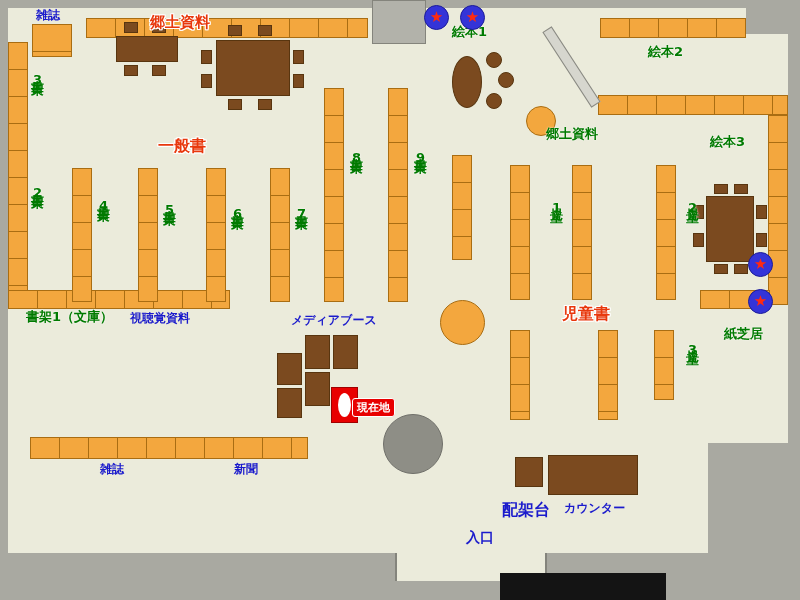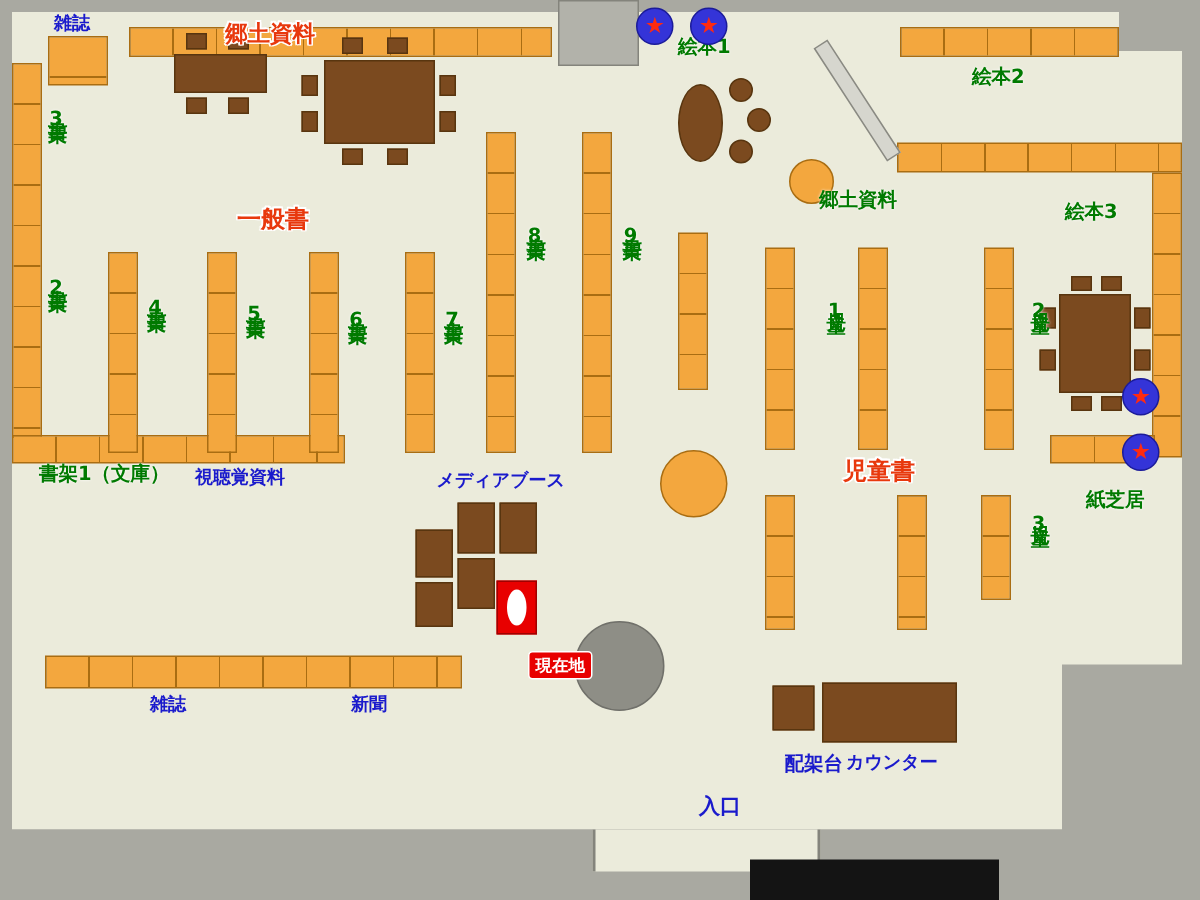--- a/index.html
+++ b/index.html
@@ -134,24 +134,24 @@
   <div class="abs blabel" style="left:291px;top:312px;">メディアブース</div>
   <div class="abs glabel" style="left:452px;top:25px;">絵本1</div>
   <div class="abs glabel" style="left:648px;top:45px;">絵本2</div>
   <div class="abs glabel" style="left:710px;top:135px;">絵本3</div>
   <div class="abs glabel" style="left:546px;top:127px;">郷土資料</div>
   <div class="abs glabel vlabel" style="left:548px;top:198px;">児童1</div>
   <div class="abs glabel vlabel" style="left:684px;top:198px;">児童2</div>
   <div class="abs glabel vlabel" style="left:684px;top:340px;">児童3</div>
   <div class="abs rlabel" style="left:562px;top:304px;">児童書</div>
   <div class="abs glabel" style="left:724px;top:327px;">紙芝居</div>
-  <div class="abs blabel" style="left:523px;top:500px;font-size:13px;">配架台</div>
+  <div class="abs blabel" style="left:502px;top:500px;font-size:16px;">配架台</div>
   <div class="abs blabel" style="left:564px;top:500px;">カウンター</div>
   <div class="abs blabel" style="left:466px;top:529px;font-size:14px;">入口</div>
-  <div class="abs here-badge" style="left:352px;top:398px;margin-top:36px;">現在地</div>
+  <div class="abs here-badge" style="left:352px;top:398px;">現在地</div>
 
   <div class="abs star" style="left:424px;top:5px;">
       <span>★</span>
     </div>
   <div class="abs star" style="left:460px;top:5px;">
       <span>★</span>
     </div>
   <div class="abs star" style="left:748px;top:252px;">
       <span>★</span>
     </div>

